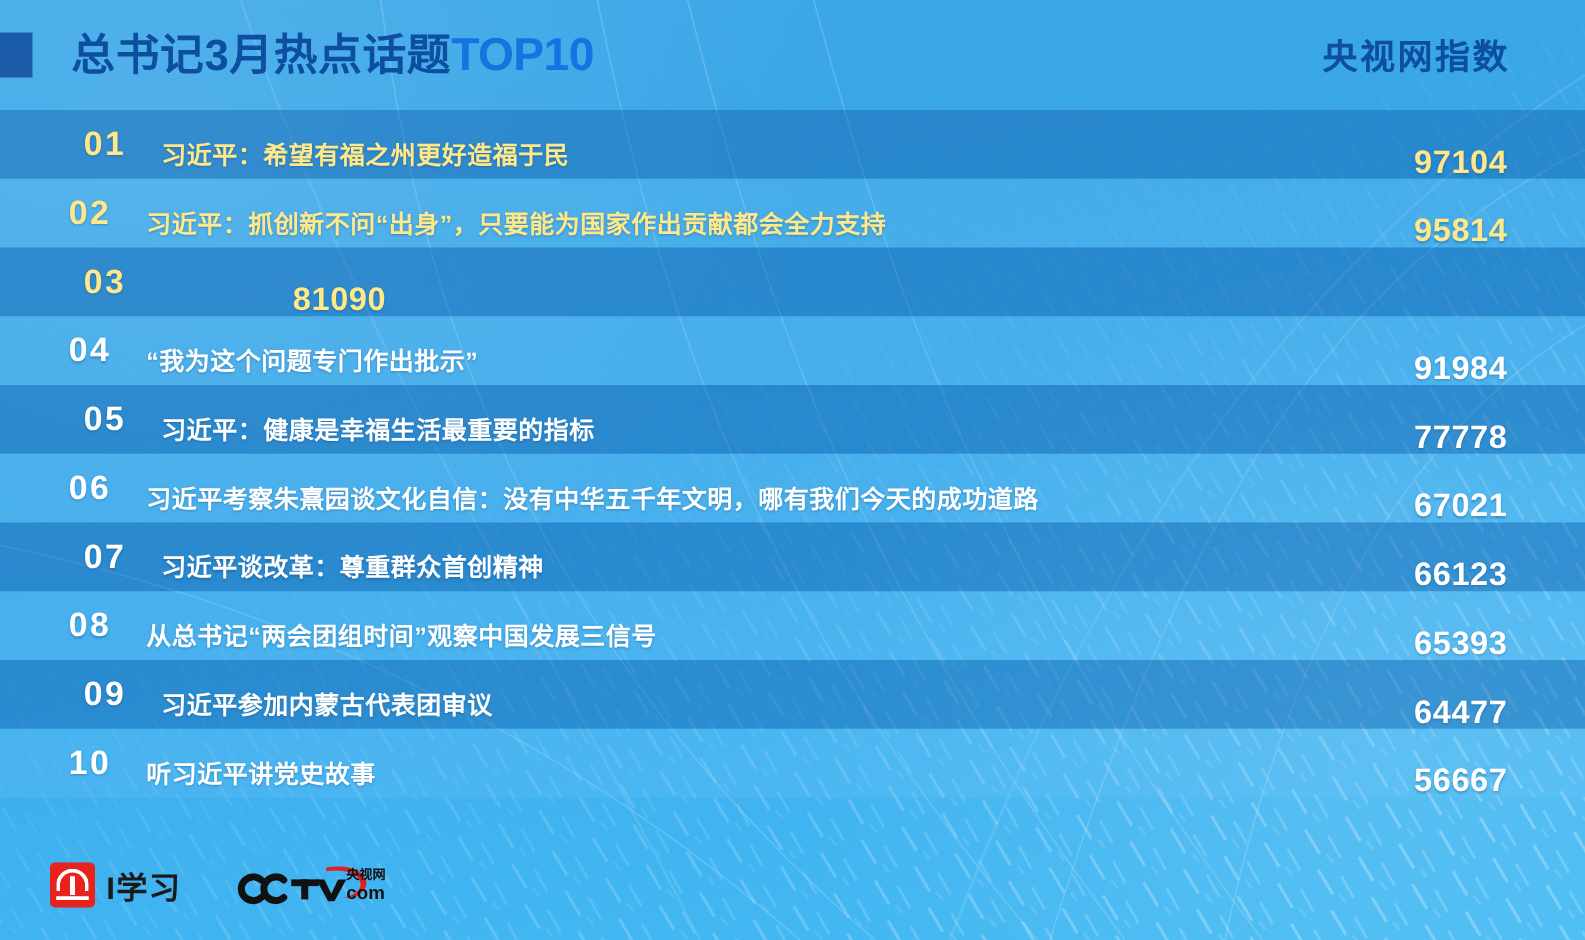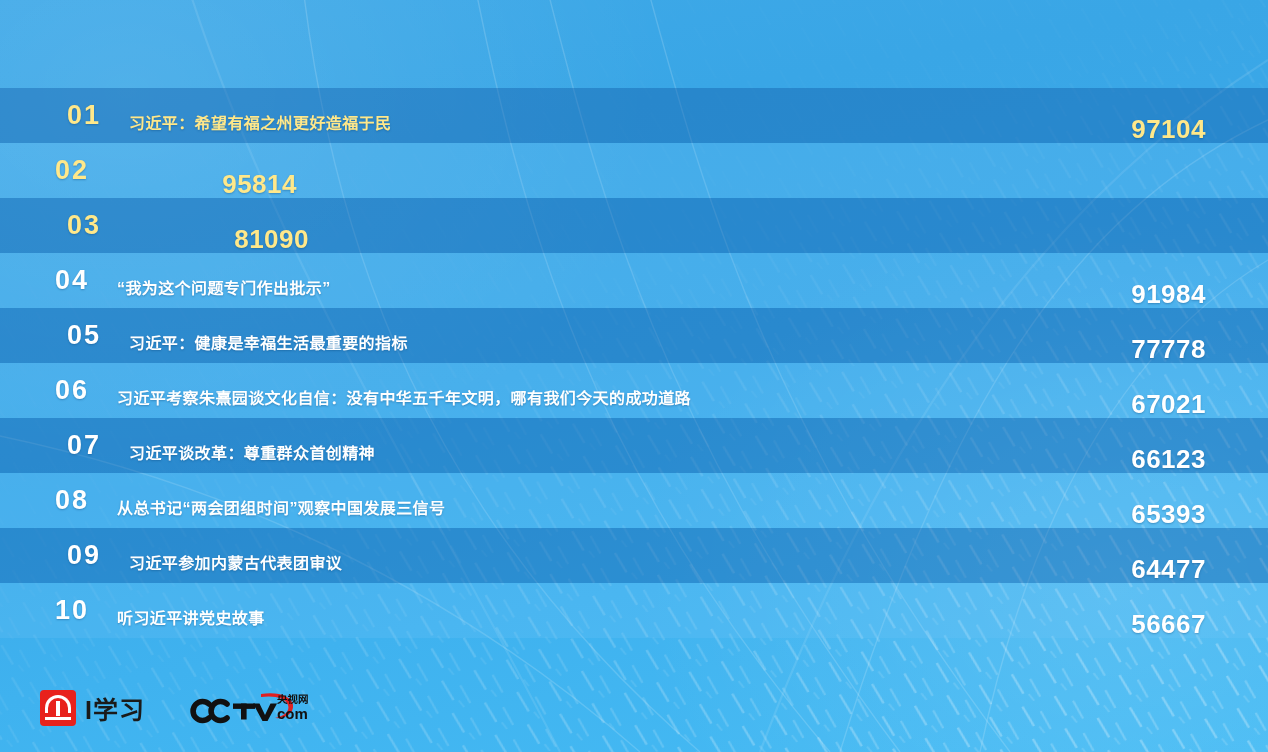--- a/index.html
+++ b/index.html
@@ -101,21 +101,21 @@
   .rank {
     width: 62px;
     margin-left: 55px;
     font-size: 27px;
     font-weight: bold;
     letter-spacing: 2px;
     flex: 0 0 auto;
   }
   .title {
     flex: 1 1 auto;
-    font-size: 16px;
+    font-size: 20px;
     font-weight: bold;
     letter-spacing: 0.4px;
     white-space: nowrap;
     overflow: hidden;
     margin-top: 13px;
   }
   .score {
     flex: 0 0 auto;
     width: 180px;
     padding-right: 62px;
@@ -218,31 +218,37 @@
           <stop offset="100%" stop-color="#ffffff" stop-opacity="0.95"></stop>
         </linearGradient>
         <mask id="tickmask">
           <rect x="0" y="0" width="1268" height="752" fill="url(#tickfade)"></rect>
         </mask>
       </defs>
       <rect x="0" y="0" width="1268" height="752" fill="url(#tickpat)" mask="url(#tickmask)"></rect>
     </svg>
   </div>
 
+  <div class="header">
+    <div class="header-mark"></div>
+    <div class="header-title nowrap"><span>总书记3月热点话题</span><span class="accent">TOP10</span></div>
+    <div class="header-metric">央视网指数</div>
+  </div>
 
   <div class="table">
 
     <div class="row dark">
       <div class="rank hot">01</div>
       <div class="title hot">习近平：希望有福之州更好造福于民</div>
       <div class="score hot">97104</div>
     </div>
 
     <div class="row light">
       <div class="rank hot">02</div>
+      <div class="title hot">习近平：抓创新不问“出身”，只要能为国家作出贡献都会全力支持</div>
       <div class="score hot">95814</div>
     </div>
 
     <div class="row dark">
       <div class="rank hot">03</div>
       <div class="score hot">81090</div>
     </div>
 
     <div class="row light">
       <div class="rank plain">04</div>

